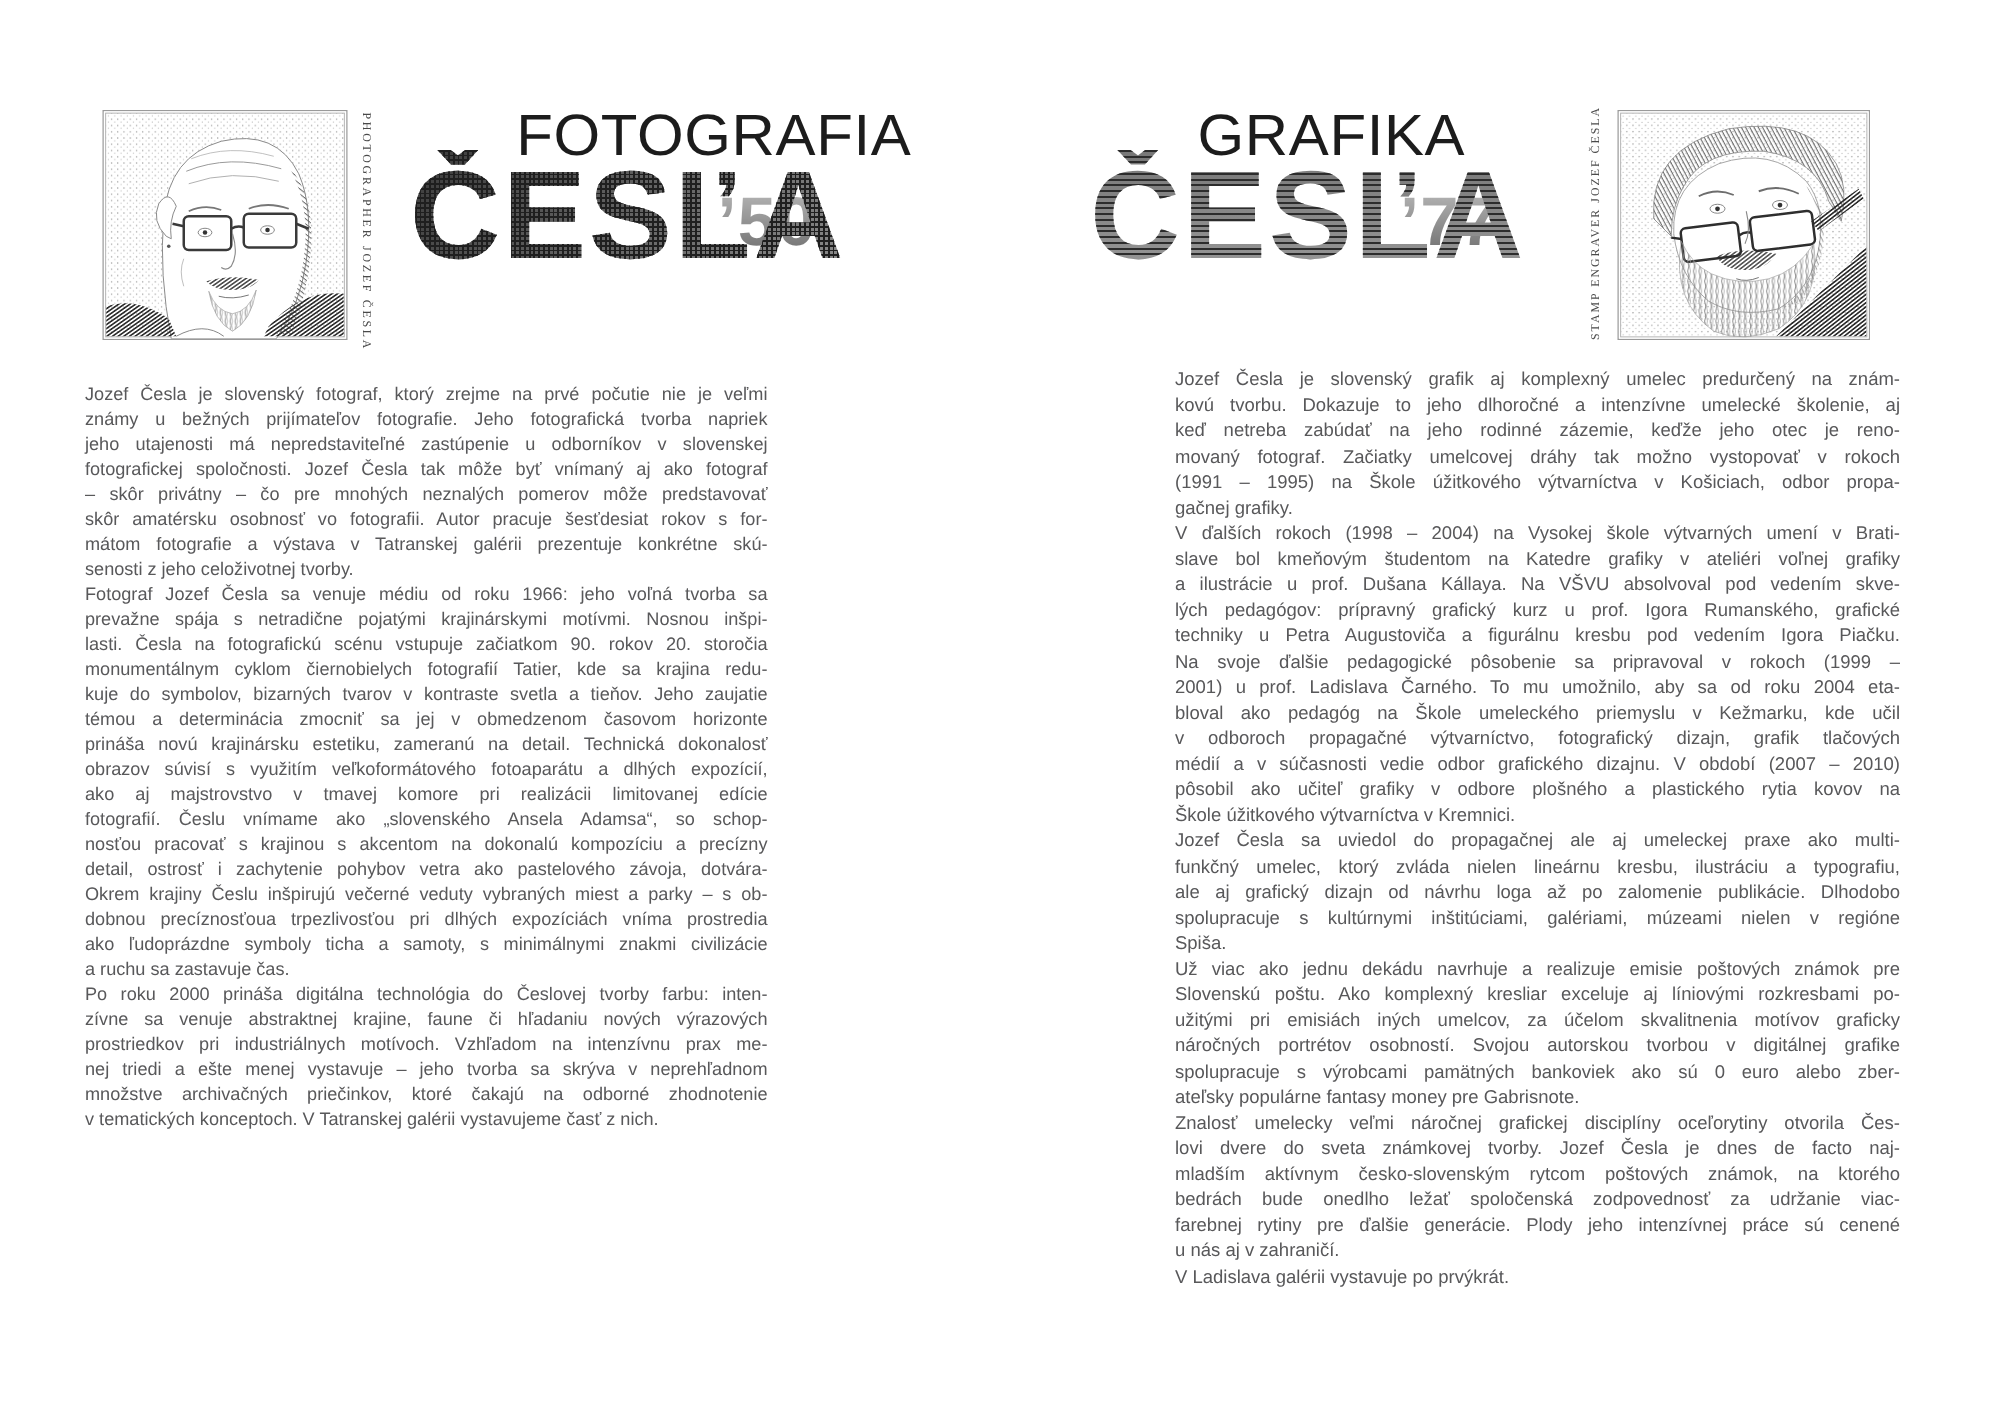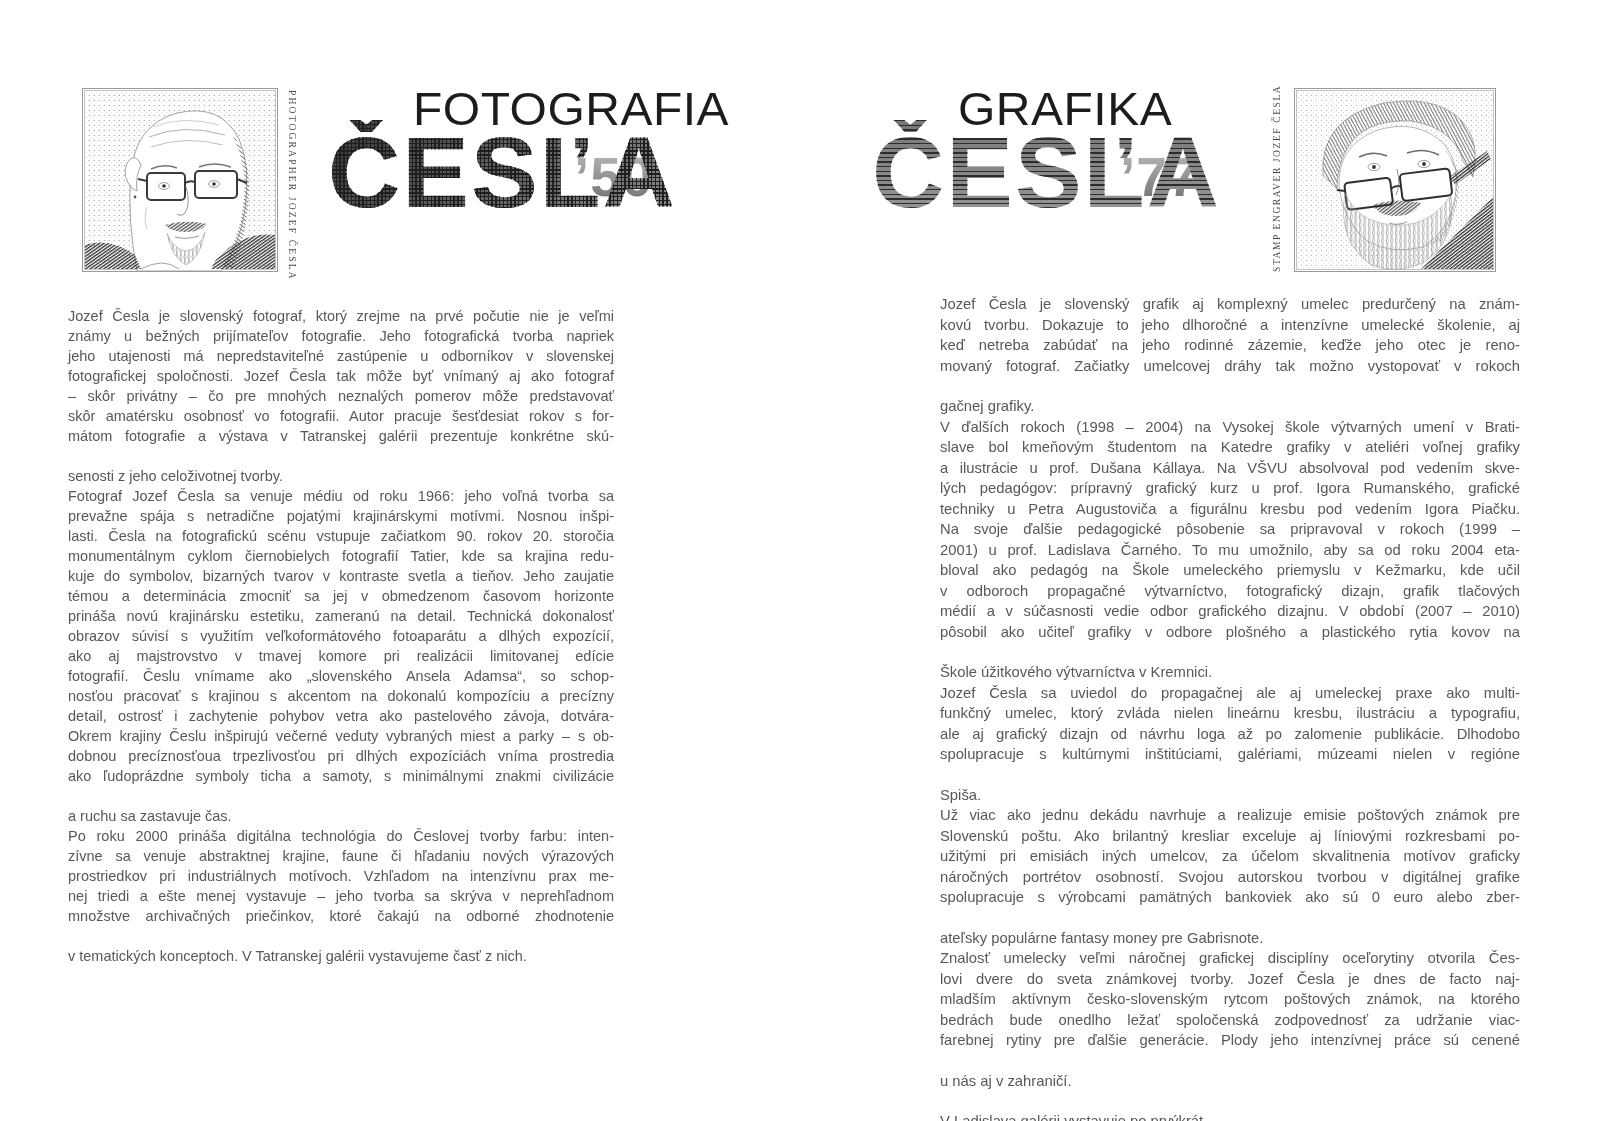--- a/index.html
+++ b/index.html
@@ -54,21 +54,21 @@
     background-image:linear-gradient(180deg,#b9b9b9 0%,#8f8f8f 55%,#6f6f6f 100%);
     z-index:1;letter-spacing:1px;
   }
   .year-left{left:574px;top:150px;}
   .year-right{left:1120px;top:150px;}
   
   .body-text{position:absolute;color:#58585a;}
   .body-left{left:68px;top:306px;width:546px;font-size:14.5px;line-height:20px;}
   .body-right{left:940px;top:294px;width:580px;font-size:14.8px;line-height:20.5px;}
   .line{text-align:justify;text-align-last:justify;white-space:nowrap;overflow:visible;}
-  .line.pend{text-align-last:left;margin-top:20px;}
+  .line.pend{text-align-last:left;}
 </style>
 </head>
 <body>
 
 <div class="canvas">
 
   <section>
 
     <div class="portrait-frame pf-left">
       <svg viewBox="0 0 194 182">
@@ -215,40 +215,41 @@
         <path d="M94 134 Q102 137 112 133" stroke="#777" stroke-width=".8" fill="none"></path>
         <path d="M126 180 L198 108 L198 180 Z" fill="url(#hatchDarkR)"></path>
       </svg>
     </div>
 
     <div class="body-text body-right" id="body-right">
         <div class="line">Jozef Česla je slovenský grafik aj komplexný umelec predurčený na znám-</div>
         <div class="line">kovú tvorbu. Dokazuje to jeho dlhoročné a intenzívne umelecké školenie, aj</div>
         <div class="line">keď netreba zabúdať na jeho rodinné zázemie, keďže jeho otec je reno-</div>
         <div class="line">movaný fotograf. Začiatky umelcovej dráhy tak možno vystopovať v rokoch</div>
+        <div class="line">(1991 – 1995) na Škole úžitkového výtvarníctva v Košiciach, odbor propa-</div>
         <div class="line pend">gačnej grafiky.</div>
         <div class="line">V ďalších rokoch (1998 – 2004) na Vysokej škole výtvarných umení v Brati-</div>
         <div class="line">slave bol kmeňovým študentom na Katedre grafiky v ateliéri voľnej grafiky</div>
         <div class="line">a ilustrácie u prof. Dušana Kállaya. Na VŠVU absolvoval pod vedením skve-</div>
         <div class="line">lých pedagógov: prípravný grafický kurz u prof. Igora Rumanského, grafické</div>
         <div class="line">techniky u Petra Augustoviča a figurálnu kresbu pod vedením Igora Piačku.</div>
         <div class="line">Na svoje ďalšie pedagogické pôsobenie sa pripravoval v rokoch (1999 –</div>
         <div class="line">2001) u prof. Ladislava Čarného. To mu umožnilo, aby sa od roku 2004 eta-</div>
         <div class="line">bloval ako pedagóg na Škole umeleckého priemyslu v Kežmarku, kde učil</div>
         <div class="line">v odboroch propagačné výtvarníctvo, fotografický dizajn, grafik tlačových</div>
         <div class="line">médií a v súčasnosti vedie odbor grafického dizajnu. V období (2007 – 2010)</div>
         <div class="line">pôsobil ako učiteľ grafiky v odbore plošného a plastického rytia kovov na</div>
         <div class="line pend">Škole úžitkového výtvarníctva v Kremnici.</div>
         <div class="line">Jozef Česla sa uviedol do propagačnej ale aj umeleckej praxe ako multi-</div>
         <div class="line">funkčný umelec, ktorý zvláda nielen lineárnu kresbu, ilustráciu a typografiu,</div>
         <div class="line">ale aj grafický dizajn od návrhu loga až po zalomenie publikácie. Dlhodobo</div>
         <div class="line">spolupracuje s kultúrnymi inštitúciami, galériami, múzeami nielen v regióne</div>
         <div class="line pend">Spiša.</div>
         <div class="line">Už viac ako jednu dekádu navrhuje a realizuje emisie poštových známok pre</div>
-        <div class="line">Slovenskú poštu. Ako brilantný kresliar exceluje aj líniovými rozkresbami po-</div>
+        <div class="line">Slovenskú poštu. Ako komplexný kresliar exceluje aj líniovými rozkresbami po-</div>
         <div class="line">užitými pri emisiách iných umelcov, za účelom skvalitnenia motívov graficky</div>
         <div class="line">náročných portrétov osobností. Svojou autorskou tvorbou v digitálnej grafike</div>
         <div class="line">spolupracuje s výrobcami pamätných bankoviek ako sú 0 euro alebo zber-</div>
         <div class="line pend">ateľsky populárne fantasy money pre Gabrisnote.</div>
         <div class="line">Znalosť umelecky veľmi náročnej grafickej disciplíny oceľorytiny otvorila Čes-</div>
         <div class="line">lovi dvere do sveta známkovej tvorby. Jozef Česla je dnes de facto naj-</div>
         <div class="line">mladším aktívnym česko-slovenským rytcom poštových známok, na ktorého</div>
         <div class="line">bedrách bude onedlho ležať spoločenská zodpovednosť za udržanie viac-</div>
         <div class="line">farebnej rytiny pre ďalšie generácie. Plody jeho intenzívnej práce sú cenené</div>
         <div class="line pend">u nás aj v zahraničí.</div>

